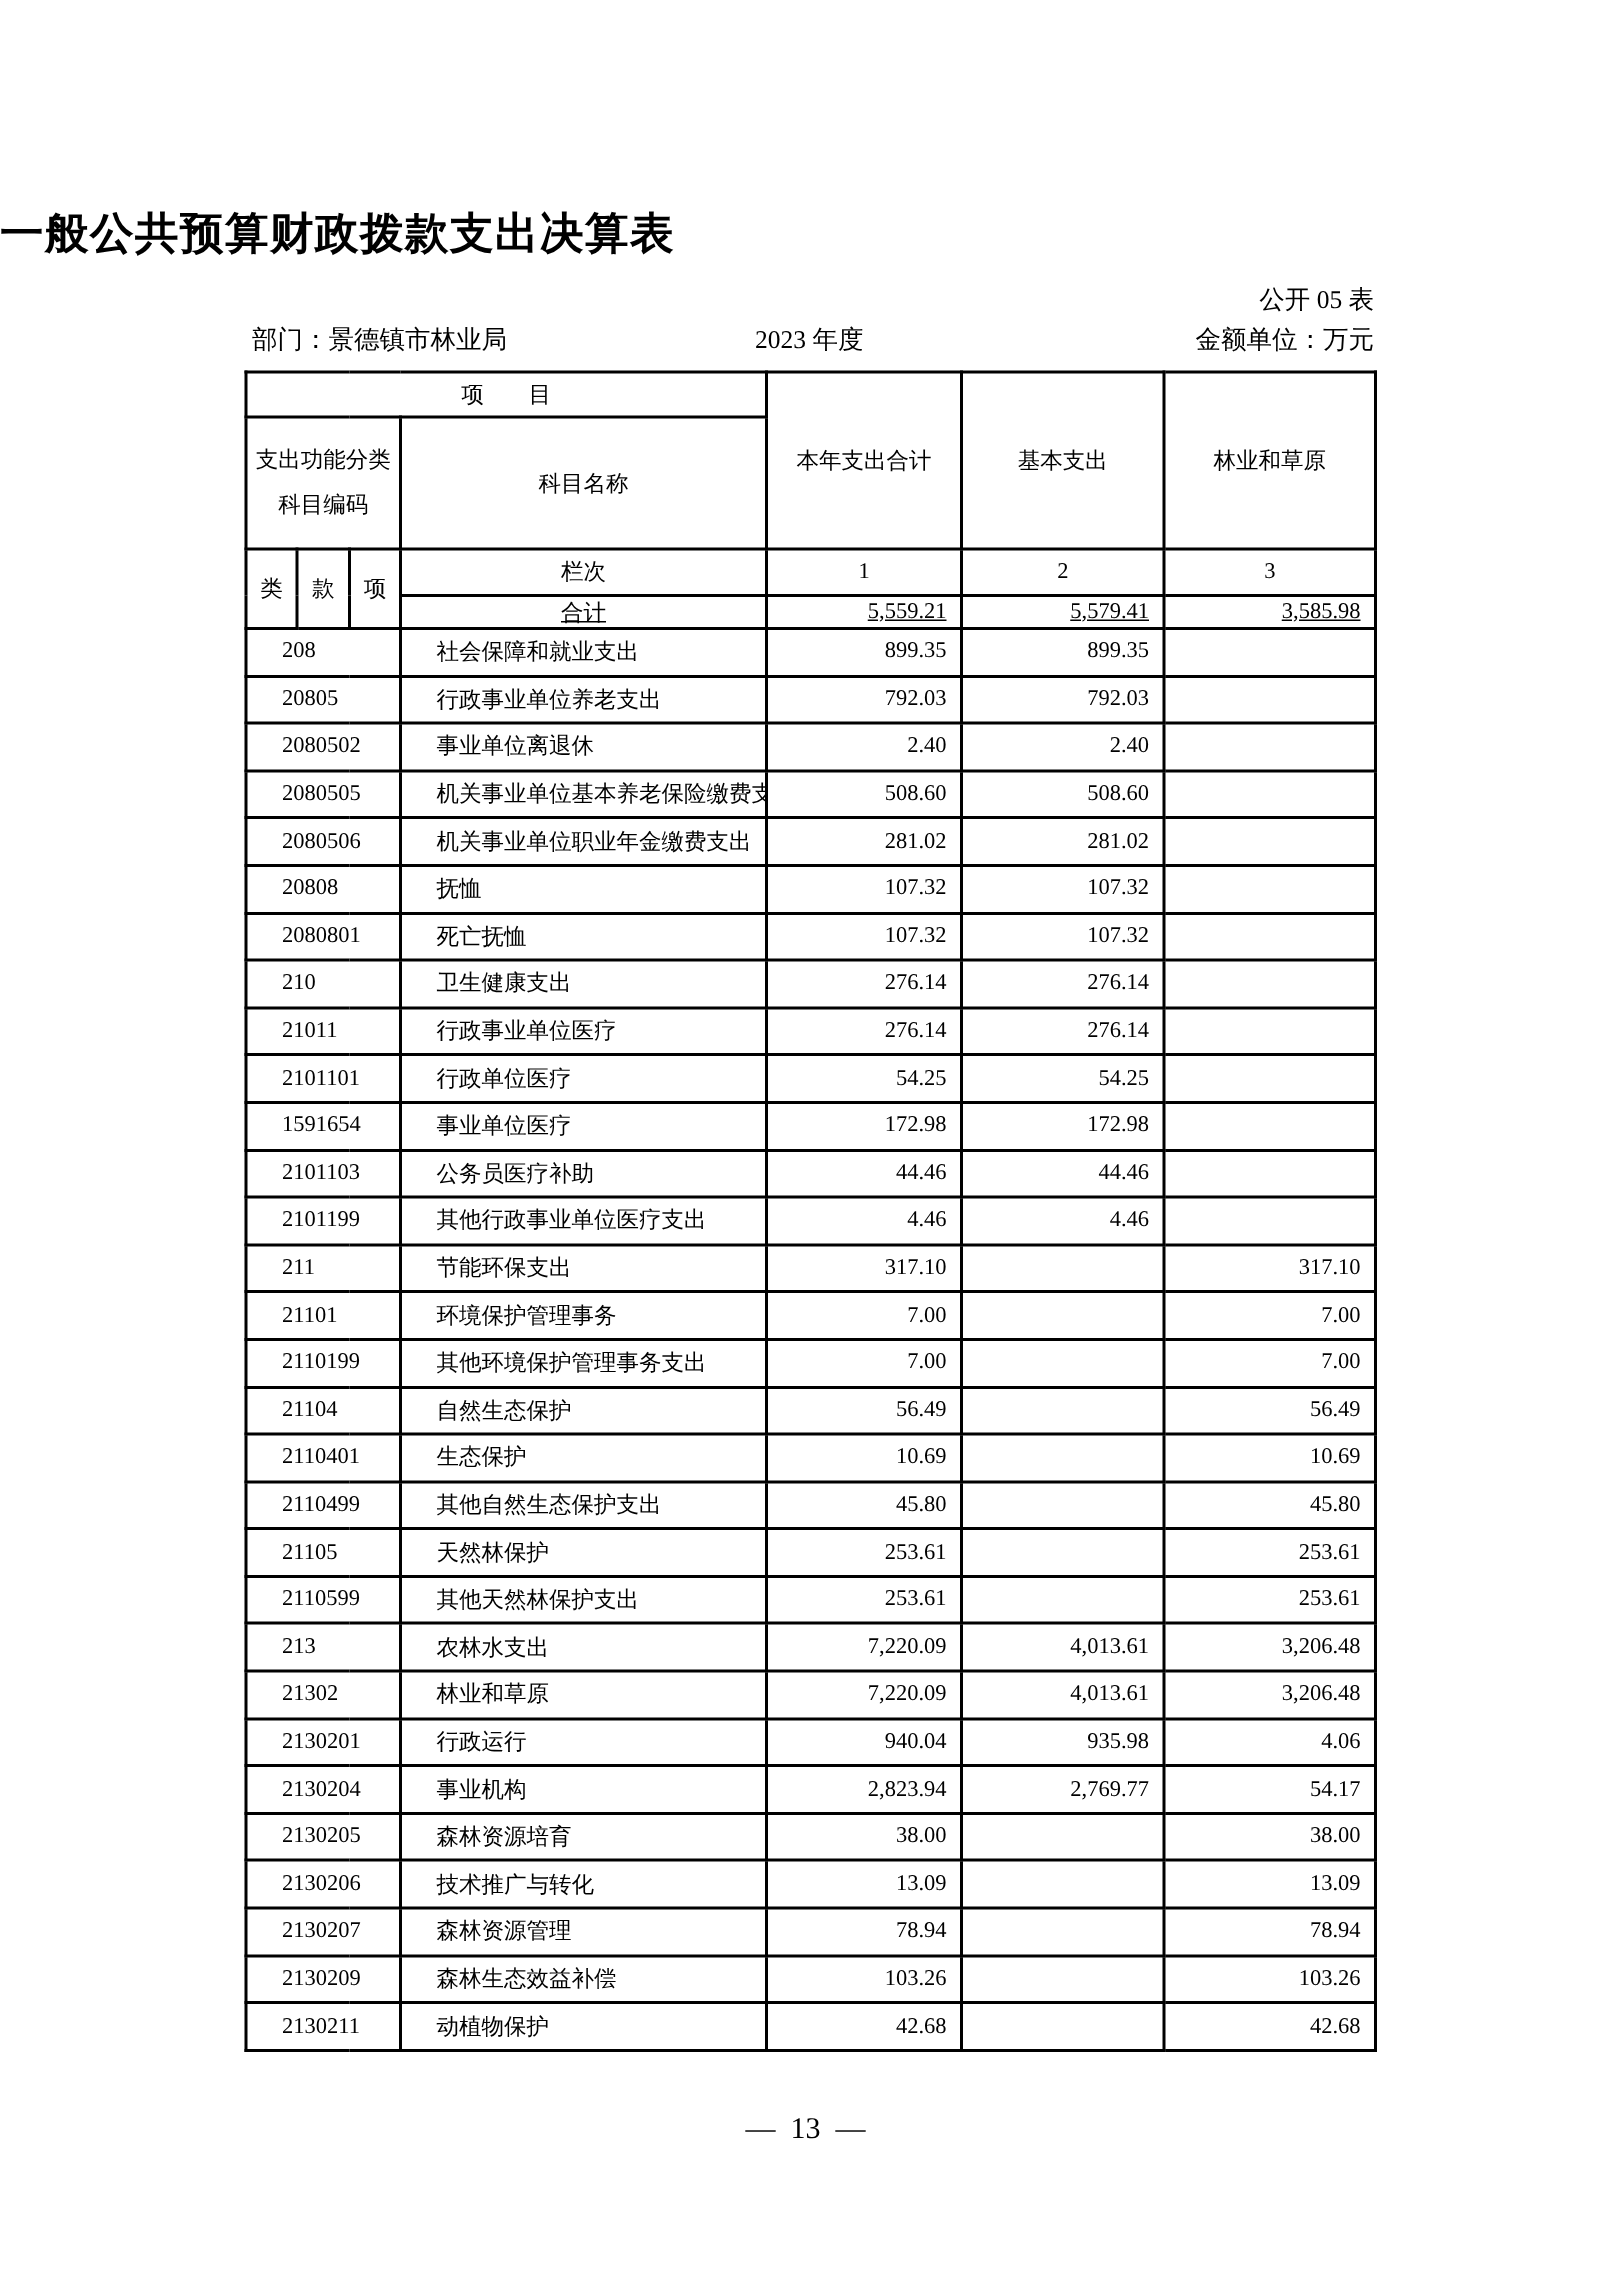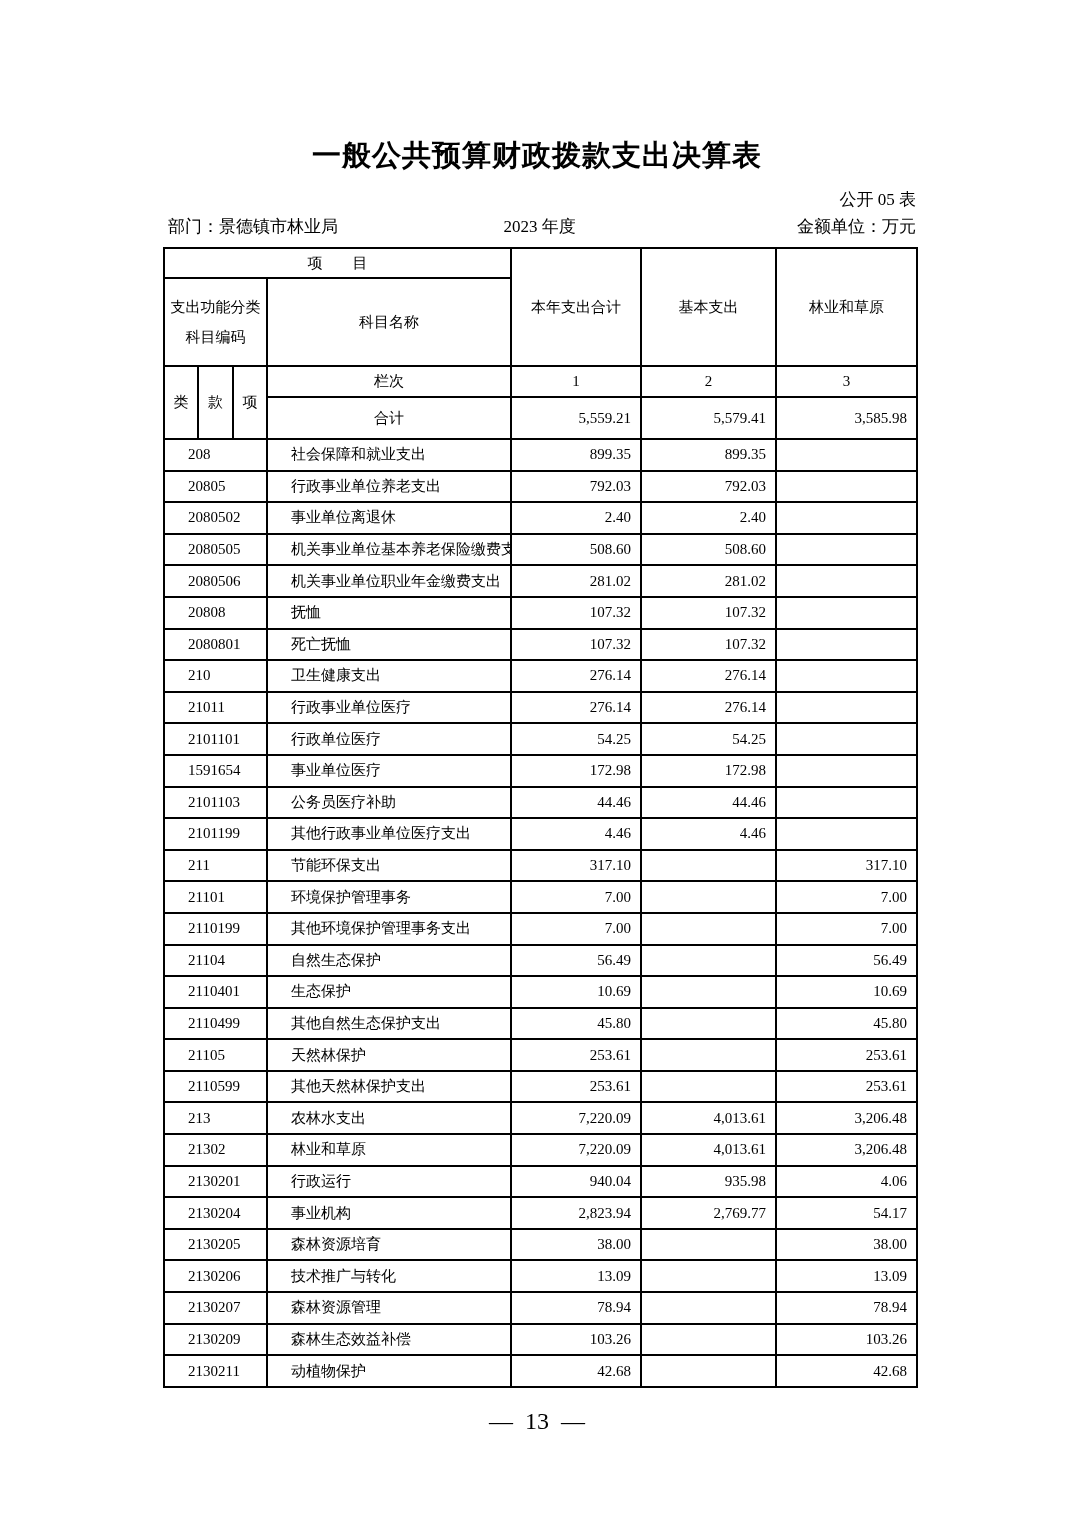--- a/index.html
+++ b/index.html
@@ -11,21 +11,21 @@
     background: #ffffff;
     color: #000000;
     font-family: "Liberation Serif", "DejaVu Serif", serif;
     overflow: hidden;
   }
   .doc-title {
     position: absolute;
     top: 136px;
     left: 0;
     width: 100%;
-    text-align: center;
+    text-align: left;
     font-size: 29px;
     font-weight: bold;
     letter-spacing: 1px;
   }
   .form-label {
     position: absolute;
     top: 188px;
     right: 158px;
     font-size: 17px;
   }
@@ -53,35 +53,35 @@
     border: 2px solid #000000;
     font-weight: normal;
     font-size: 15px;
     vertical-align: middle;
     overflow: hidden;
     white-space: nowrap;
   }
   .r-a  { height: 30px; margin-top: 27px; }
   .r-b  { height: 88px; }
   .r-c  { height: 31px; }
-  .r-d  { height: 42px; }
+  .r-d  { height: 22px; text-decoration: underline; }
   tr.data-row { height: 31.6px; }
 
   .c-center { text-align: center; }
   .c-left   { text-align: left;  padding-left: 23px; }
   .c-num    { text-align: right; padding-right: 9px; }
   .hdr      { text-align: center; font-size: 15.5px; }
   .code-hdr { line-height: 30px; }
   .footer-pageno {
     position: absolute;
     top: 1408px;
     left: 0;
     width: 100%;
     text-align: center;
-    font-size: 24px;
+    font-size: 20px;
     white-space: pre;
   }
 </style>
 </head>
 <body>
 
 <div class="page">
 
   <div class="doc-title">一般公共预算财政拨款支出决算表</div>
 

